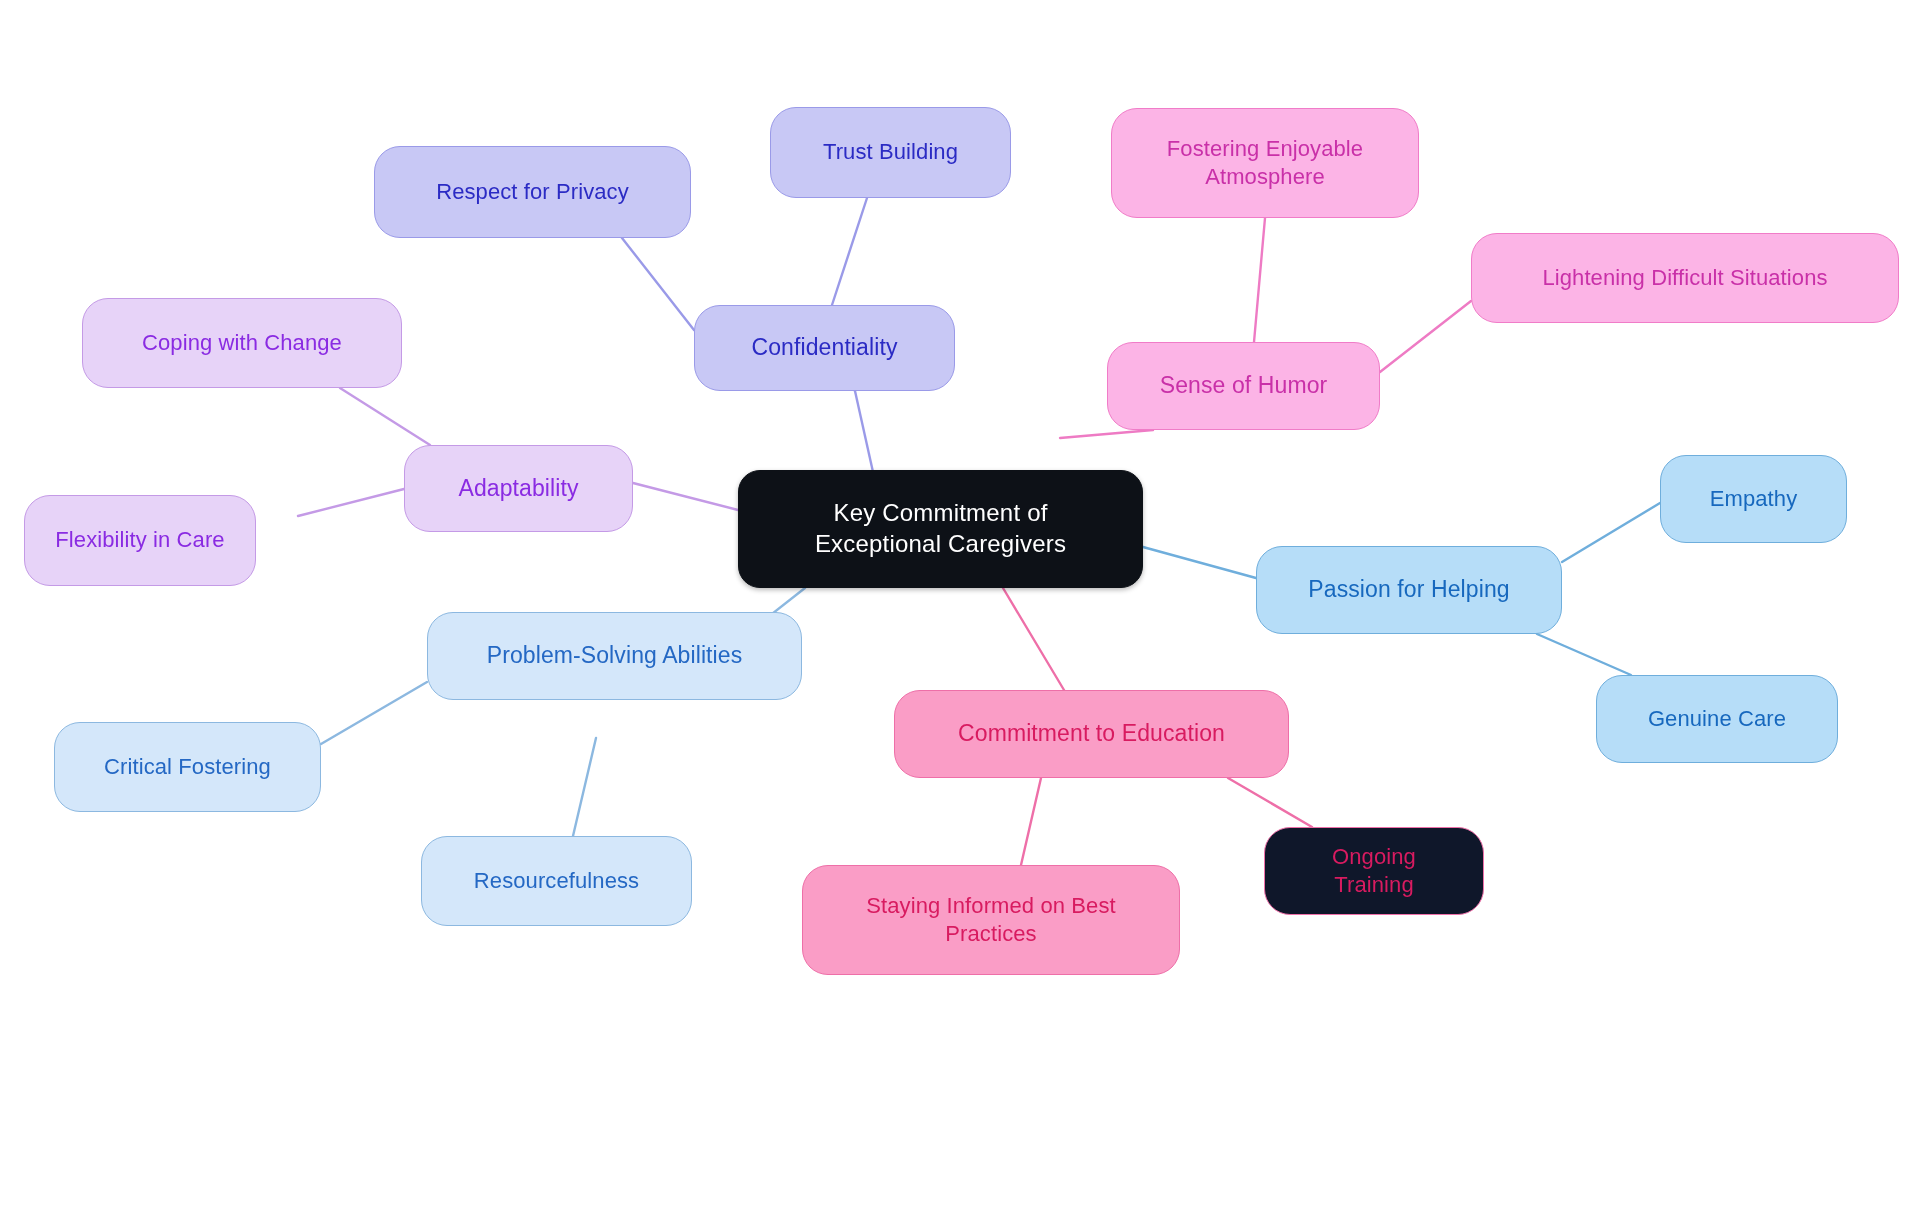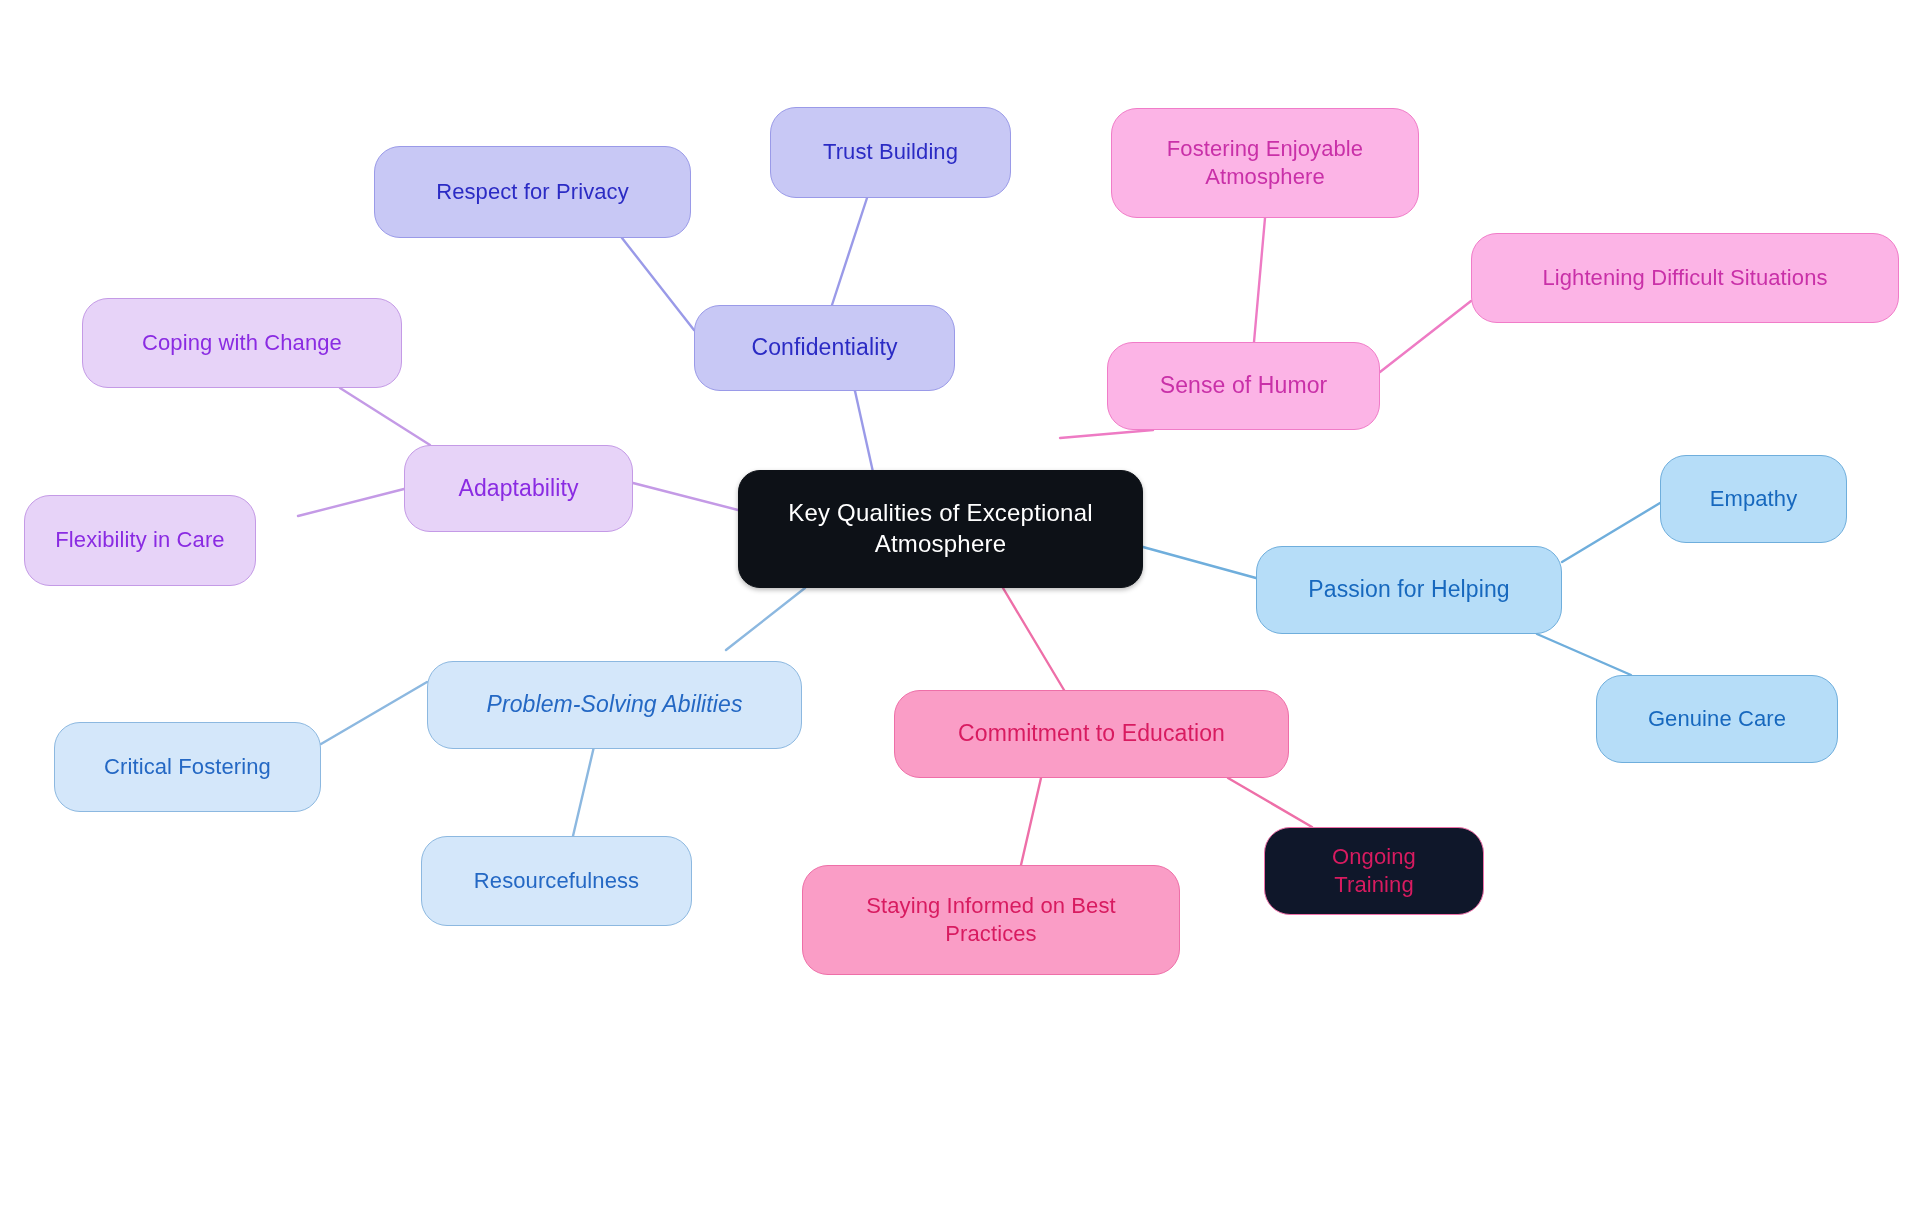--- a/index.html
+++ b/index.html
@@ -93,36 +93,36 @@
       <line x1="1562" y1="562" x2="1660" y2="503" stroke="#6FAEDC" stroke-width="2.4" stroke-linecap="round"></line>
       <line x1="1537" y1="634" x2="1631" y2="675" stroke="#6FAEDC" stroke-width="2.4" stroke-linecap="round"></line>
       <line x1="1003" y1="588" x2="1064" y2="690" stroke="#EE6FA8" stroke-width="2.4" stroke-linecap="round"></line>
       <line x1="1228" y1="778" x2="1312" y2="827" stroke="#EE6FA8" stroke-width="2.4" stroke-linecap="round"></line>
       <line x1="1041" y1="778" x2="1021" y2="865" stroke="#EE6FA8" stroke-width="2.4" stroke-linecap="round"></line>
       <line x1="805" y1="588" x2="726" y2="650" stroke="#8CB8E0" stroke-width="2.4" stroke-linecap="round"></line>
       <line x1="427" y1="682" x2="321" y2="744" stroke="#8CB8E0" stroke-width="2.4" stroke-linecap="round"></line>
       <line x1="596" y1="738" x2="573" y2="836" stroke="#8CB8E0" stroke-width="2.4" stroke-linecap="round"></line>
     </svg>
   <div id="nodes">
-      <div class="node root" style="left: 738px; top: 470px; width: 405px; height: 118px; background: rgb(13, 17, 23); border-color: rgb(13, 17, 23); color: rgb(255, 255, 255);">Key Qualities of Exceptional Atmosphere</div>
+      <div class="node root" style="left: 738px; top: 470px; width: 405px; height: 118px; background: rgb(13, 17, 23); border-color: rgb(13, 17, 23); color: rgb(255, 255, 255);">Key Commitment of Exceptional Caregivers</div>
       <div class="node lvl1" style="left: 694px; top: 305px; width: 261px; height: 86px; background: rgb(200, 200, 245); border-color: rgb(154, 154, 232); color: rgb(43, 43, 196);">Confidentiality</div>
       <div class="node lvl2" style="left: 770px; top: 107px; width: 241px; height: 91px; background: rgb(200, 200, 245); border-color: rgb(154, 154, 232); color: rgb(43, 43, 196);">Trust Building</div>
       <div class="node lvl2" style="left: 374px; top: 146px; width: 317px; height: 92px; background: rgb(200, 200, 245); border-color: rgb(154, 154, 232); color: rgb(43, 43, 196);">Respect for Privacy</div>
       <div class="node lvl1" style="left: 404px; top: 445px; width: 229px; height: 87px; background: rgb(231, 211, 248); border-color: rgb(196, 154, 230); color: rgb(138, 43, 226);">Adaptability</div>
       <div class="node lvl2" style="left: 82px; top: 298px; width: 320px; height: 90px; background: rgb(231, 211, 248); border-color: rgb(196, 154, 230); color: rgb(138, 43, 226);">Coping with Change</div>
       <div class="node lvl2" style="left: 24px; top: 495px; width: 232px; height: 91px; background: rgb(231, 211, 248); border-color: rgb(196, 154, 230); color: rgb(138, 43, 226);">Flexibility in Care</div>
       <div class="node lvl1" style="left: 1107px; top: 342px; width: 273px; height: 88px; background: rgb(252, 180, 230); border-color: rgb(240, 124, 200); color: rgb(201, 48, 168);">Sense of Humor</div>
       <div class="node lvl2" style="left: 1111px; top: 108px; width: 308px; height: 110px; background: rgb(252, 180, 230); border-color: rgb(240, 124, 200); color: rgb(201, 48, 168);">Fostering Enjoyable
 Atmosphere</div>
       <div class="node lvl2" style="left: 1471px; top: 233px; width: 428px; height: 90px; background: rgb(252, 180, 230); border-color: rgb(240, 124, 200); color: rgb(201, 48, 168);">Lightening Difficult Situations</div>
       <div class="node lvl1" style="left: 1256px; top: 546px; width: 306px; height: 88px; background: rgb(182, 221, 248); border-color: rgb(111, 174, 220); color: rgb(23, 104, 190);">Passion for Helping</div>
       <div class="node lvl2" style="left: 1660px; top: 455px; width: 187px; height: 88px; background: rgb(182, 221, 248); border-color: rgb(111, 174, 220); color: rgb(23, 104, 190);">Empathy</div>
       <div class="node lvl2" style="left: 1596px; top: 675px; width: 242px; height: 88px; background: rgb(182, 221, 248); border-color: rgb(111, 174, 220); color: rgb(23, 104, 190);">Genuine Care</div>
       <div class="node lvl1" style="left: 894px; top: 690px; width: 395px; height: 88px; background: rgb(250, 157, 198); border-color: rgb(238, 111, 168); color: rgb(216, 27, 96);">Commitment to Education</div>
       <div class="node lvl2" style="left: 1264px; top: 827px; width: 220px; height: 88px; background: #0f172a; border-color: rgb(238, 111, 168); color: rgb(216, 27, 96);">Ongoing Training</div>
       <div class="node lvl2" style="left: 802px; top: 865px; width: 378px; height: 110px; background: rgb(250, 157, 198); border-color: rgb(238, 111, 168); color: rgb(216, 27, 96);">Staying Informed on Best
 Practices</div>
-      <div class="node lvl1" style="left: 427px; top: 661px; width: 375px; height: 88px; background: rgb(212, 231, 250); border-color: rgb(140, 184, 224); color: rgb(36, 104, 196); font-style: italic;">Problem-Solving Abilities</div>
+      <div class="node lvl1" style="left: 427px; top: 612px; width: 375px; height: 88px; background: rgb(212, 231, 250); border-color: rgb(140, 184, 224); color: rgb(36, 104, 196);">Problem-Solving Abilities</div>
       <div class="node lvl2" style="left: 54px; top: 722px; width: 267px; height: 90px; background: rgb(212, 231, 250); border-color: rgb(140, 184, 224); color: rgb(36, 104, 196);">Critical Fostering</div>
       <div class="node lvl2" style="left: 421px; top: 836px; width: 271px; height: 90px; background: rgb(212, 231, 250); border-color: rgb(140, 184, 224); color: rgb(36, 104, 196);">Resourcefulness</div>
     </div>
 
 </div>
 
 </body></html>

